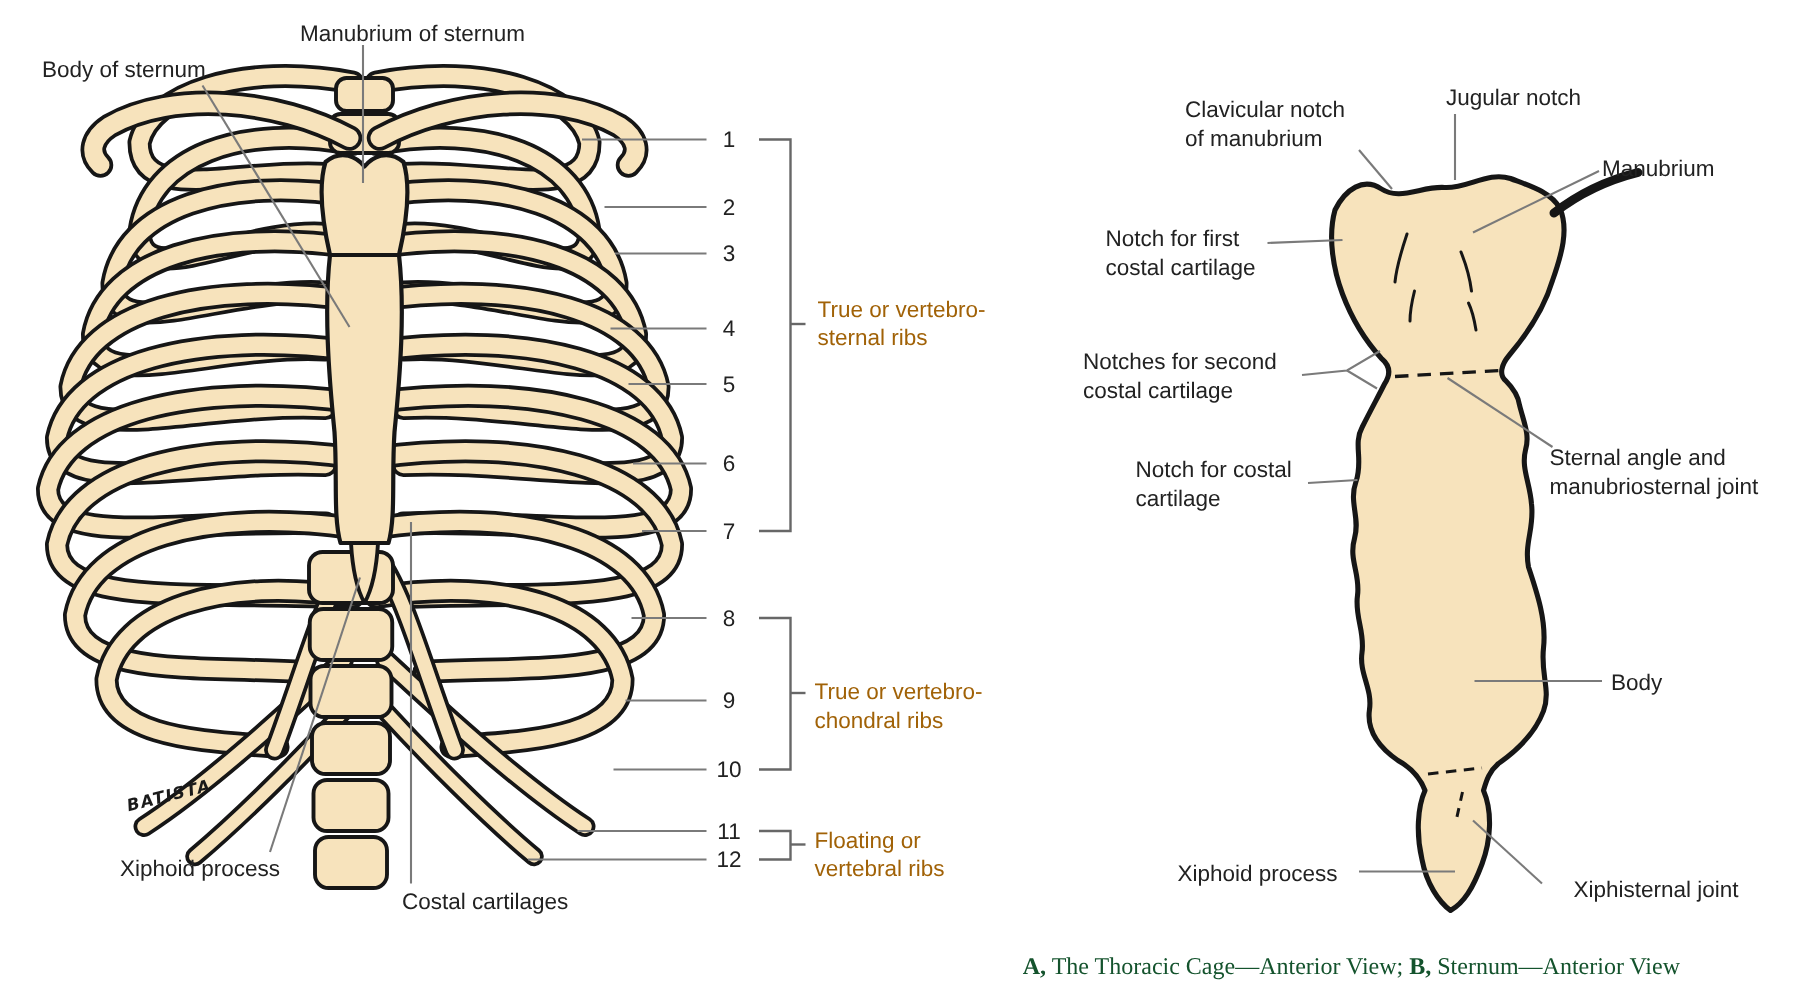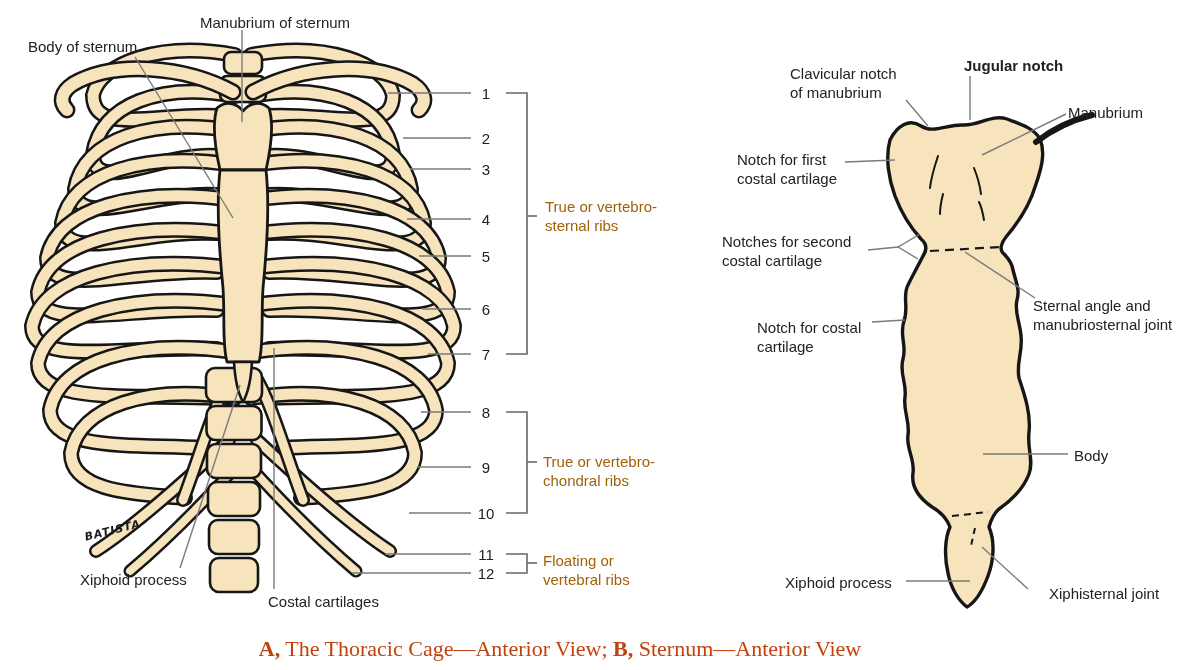--- a/index.html
+++ b/index.html
@@ -2,22 +2,22 @@
 <html><head>
 <meta charset="utf-8">
 <style>
   html,body{margin:0;padding:0;background:#fff;}
   .stage{position:relative;width:1202px;height:670px;background:#ffffff;overflow:hidden;
          font-family:"Liberation Sans", sans-serif;color:#222;}
   svg{position:absolute;left:0;top:0;}
   .lbl{position:absolute;font-size:15px;line-height:19px;white-space:nowrap;color:#222;}
   .num{position:absolute;width:22px;text-align:center;font-size:15px;color:#222;}
   .grp{position:absolute;font-size:15px;line-height:19px;color:#a16207;}
-  .caption{position:absolute;left:0;top:636px;width:1120px;text-align:center;
-           font-family:"Liberation Serif", serif;font-size:22px;color:#c2410c;}
+  .caption{position:absolute;left:0;top:636px;width:1120px;text-align:right;
+           font-family:"Liberation Serif", serif;font-size:16px;color:#14532d;}
   .caption b{font-weight:bold;}
   .sig{position:absolute;left:84px;top:524px;font-family:"DejaVu Sans", sans-serif;
        font-style:italic;font-weight:bold;font-size:11px;color:#1a1a1a;
        transform:rotate(-14deg);letter-spacing:1px;}
 </style>
 </head>
 <body>
 
 <div class="stage">
 
@@ -222,35 +222,35 @@
   </div>
   <div class="grp" style="left:543px;top:551px;">
     <span style="display:block">Floating or</span>
     <span style="display:block">vertebral ribs</span>
   </div>
 
   <div class="lbl" style="left:790px;top:64px;">
     <span style="display:block">Clavicular notch</span>
     <span style="display:block">of manubrium</span>
   </div>
-  <div class="lbl" style="left:964px;top:56px;font-weight:bold;">Jugular notch</div>
+  <div class="lbl" style="left:964px;top:56px;">Jugular notch</div>
   <div class="lbl" style="left:1068px;top:103px;">Manubrium</div>
   <div class="lbl" style="left:737px;top:150px;">
     <span style="display:block">Notch for first</span>
     <span style="display:block">costal cartilage</span>
   </div>
   <div class="lbl" style="left:722px;top:232px;">
     <span style="display:block">Notches for second</span>
     <span style="display:block">costal cartilage</span>
   </div>
   <div class="lbl" style="left:1033px;top:296px;">
     <span style="display:block">Sternal angle and</span>
     <span style="display:block">manubriosternal joint</span>
   </div>
-  <div class="lbl" style="left:757px;top:318px;">
+  <div class="lbl" style="left:757px;top:304px;">
     <span style="display:block">Notch for costal</span>
     <span style="display:block">cartilage</span>
   </div>
   <div class="lbl" style="left:1074px;top:446px;">Body</div>
   <div class="lbl" style="left:785px;top:573px;">Xiphoid process</div>
   <div class="lbl" style="left:1030px;top:584px;margin-left:19px;">Xiphisternal joint</div>
 
   <div class="caption">
     <b>A,</b><span> The Thoracic Cage—Anterior View; </span><b>B,</b><span> Sternum—Anterior View</span>
   </div>

